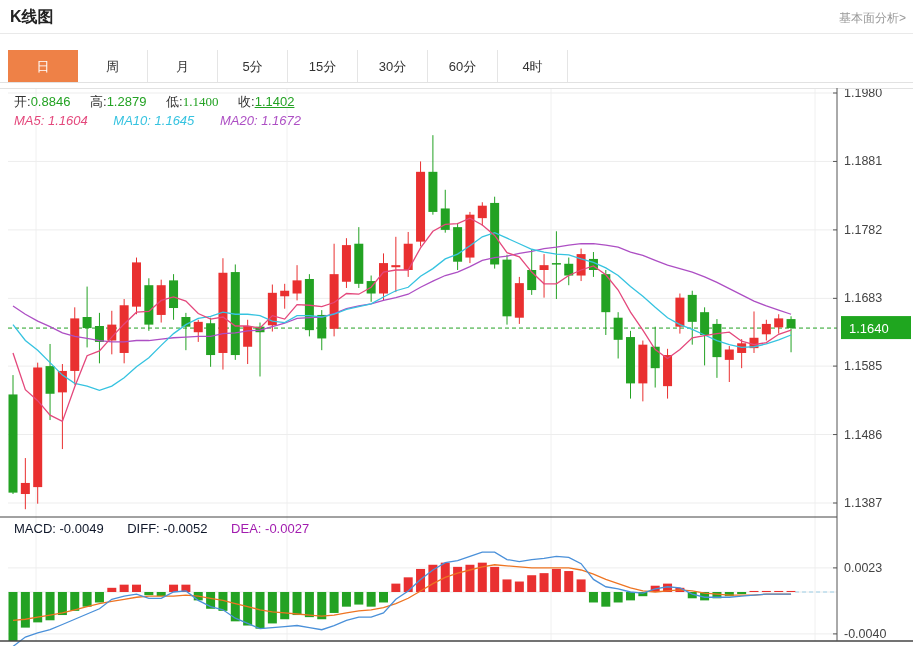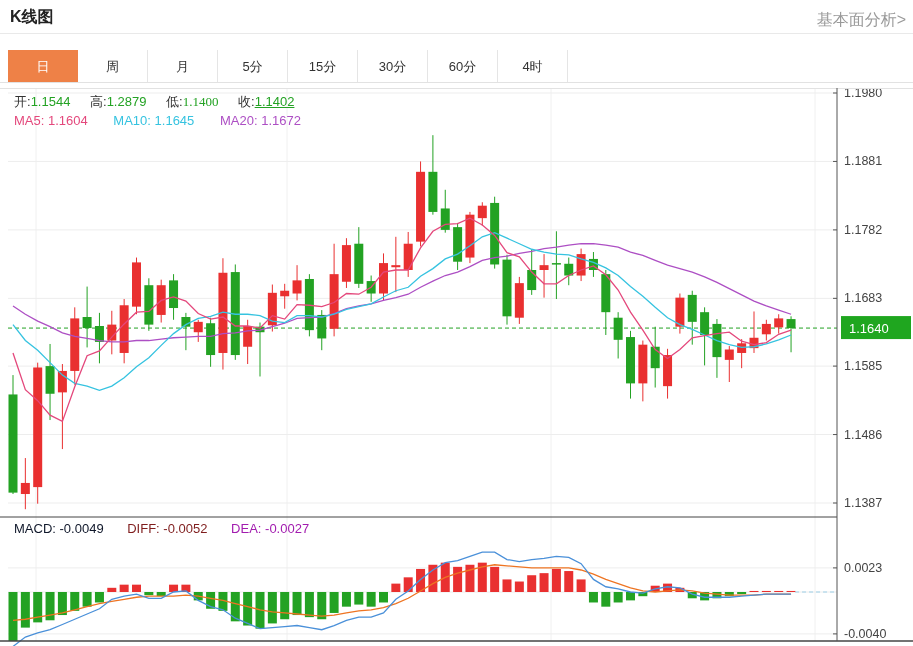--- a/index.html
+++ b/index.html
@@ -1,28 +1,28 @@
 <!DOCTYPE html>
 <html><head>
 <meta charset="utf-8">
 <style>
   html,body{margin:0;padding:0;background:#fff;font-family:"Liberation Sans",sans-serif;}
   .page{position:relative;width:913px;height:646px;background:#fff;overflow:hidden;}
   .title{position:absolute;top:7px;left:10px;font-size:16px;font-weight:bold;color:#222;}
-  .fund-link{position:absolute;top:10px;right:7px;font-size:16px;color:#999;cursor:pointer;text-decoration:none;}
+  .fund-link{position:absolute;top:10px;right:7px;font-size:12px;color:#999;cursor:pointer;text-decoration:none;}
   .title-rule{position:absolute;top:33px;left:0;width:913px;height:1px;background:#e9e9e9;}
   .tabbar{position:absolute;top:50px;left:8px;height:33px;display:flex;}
   .tab{box-sizing:border-box;width:70px;height:33px;line-height:33px;text-align:center;
        font-size:13px;color:#333;background:#fff;border-right:1px solid #e5e5e5;cursor:pointer;}
   .tab:first-child{border-left:1px solid #e5e5e5;}
   .tab.active{color:#fff;border:none;}
   .tabbar-rule{position:absolute;top:82px;left:0;width:913px;height:1px;background:#e2e2e2;}
   .ohlc-row{position:absolute;top:93px;left:14px;font-size:13px;color:#333;z-index:5;}
   .ohlc-row .pair{margin-right:16px;}
-  .ma-row{position:absolute;top:113px;left:14px;font-size:13px;z-index:5;}
+  .ma-row{position:absolute;top:113px;left:14px;font-size:13px;z-index:5;font-style:italic;}
   .ma-row .pair{margin-right:22px;}
   .macd-row{position:absolute;top:521px;left:14px;font-size:13px;z-index:5;}
   .macd-row .pair{margin-right:20px;}
   svg{position:absolute;top:88px;left:0;}
   text{font-family:"Liberation Sans",sans-serif;}
 </style>
 </head>
 <body>
 
 <div class="page">
@@ -36,35 +36,35 @@
       <div class="tab">月</div>
       <div class="tab">5分</div>
       <div class="tab">15分</div>
       <div class="tab">30分</div>
       <div class="tab">60分</div>
       <div class="tab">4时</div>
     </div>
   <div class="tabbar-rule"></div>
 
   <div class="ohlc-row">
-    <span class="pair"><span>开:</span><span class="val" style="color: rgb(35, 162, 35);">1.1544</span></span>
+    <span class="pair"><span>开:</span><span class="val" style="color: rgb(35, 162, 35);">0.8846</span></span>
     <span class="pair"><span>高:</span><span class="val" style="color: rgb(35, 162, 35);">1.2879</span></span>
     <span class="pair"><span>低:</span><span class="val" style="color: rgb(35, 162, 35); font-family: Liberation Serif, serif;">1.1400</span></span>
     <span class="pair"><span>收:</span><span class="val" style="color: rgb(35, 162, 35); text-decoration: underline;">1.1402</span></span>
   </div>
 
   <div class="ma-row">
     <span class="pair" id="ma5c" style="color: rgb(228, 72, 124);"><span>MA5:</span> <span>1.1604</span></span>
     <span class="pair" id="ma10c" style="color: rgb(54, 195, 224);"><span>MA10:</span> <span>1.1645</span></span>
     <span class="pair" id="ma20c" style="color: rgb(173, 79, 196);"><span>MA20:</span> <span>1.1672</span></span>
   </div>
 
   <div class="macd-row">
     <span class="pair" id="macdc" style="color: #0f172a;"><span>MACD:</span> <span>-0.0049</span></span>
-    <span class="pair" id="diffc" style="color: #7f1d1d;"><span>DIFF:</span> <span>-0.0052</span></span>
+    <span class="pair" id="diffc" style="color: #0f172a;"><span>DIFF:</span> <span>-0.0052</span></span>
     <span class="pair" id="deac" style="color: #a21caf;"><span>DEA:</span> <span>-0.0027</span></span>
   </div>
 
   <svg id="chart" width="913" height="558">
       <line x1="36" y1="0" x2="36" y2="553" stroke="#f0f0f0"></line>
       <line x1="287" y1="0" x2="287" y2="553" stroke="#f0f0f0"></line>
       <line x1="551" y1="0" x2="551" y2="553" stroke="#f0f0f0"></line>
       <line x1="815" y1="0" x2="815" y2="553" stroke="#f0f0f0"></line>
       <line x1="8" y1="5" x2="837" y2="5" stroke="#ededed"></line>
       <line x1="833" y1="5" x2="837" y2="5" stroke="#555"></line>

